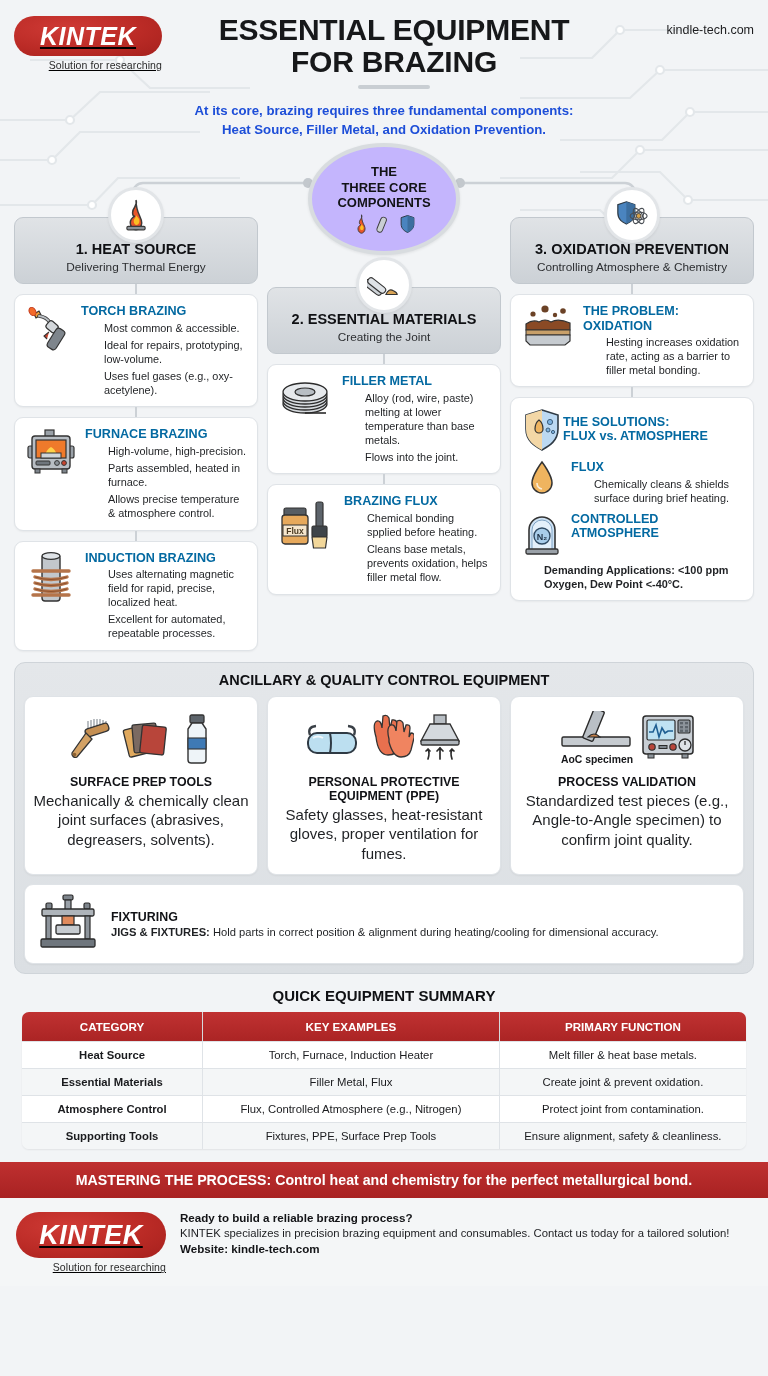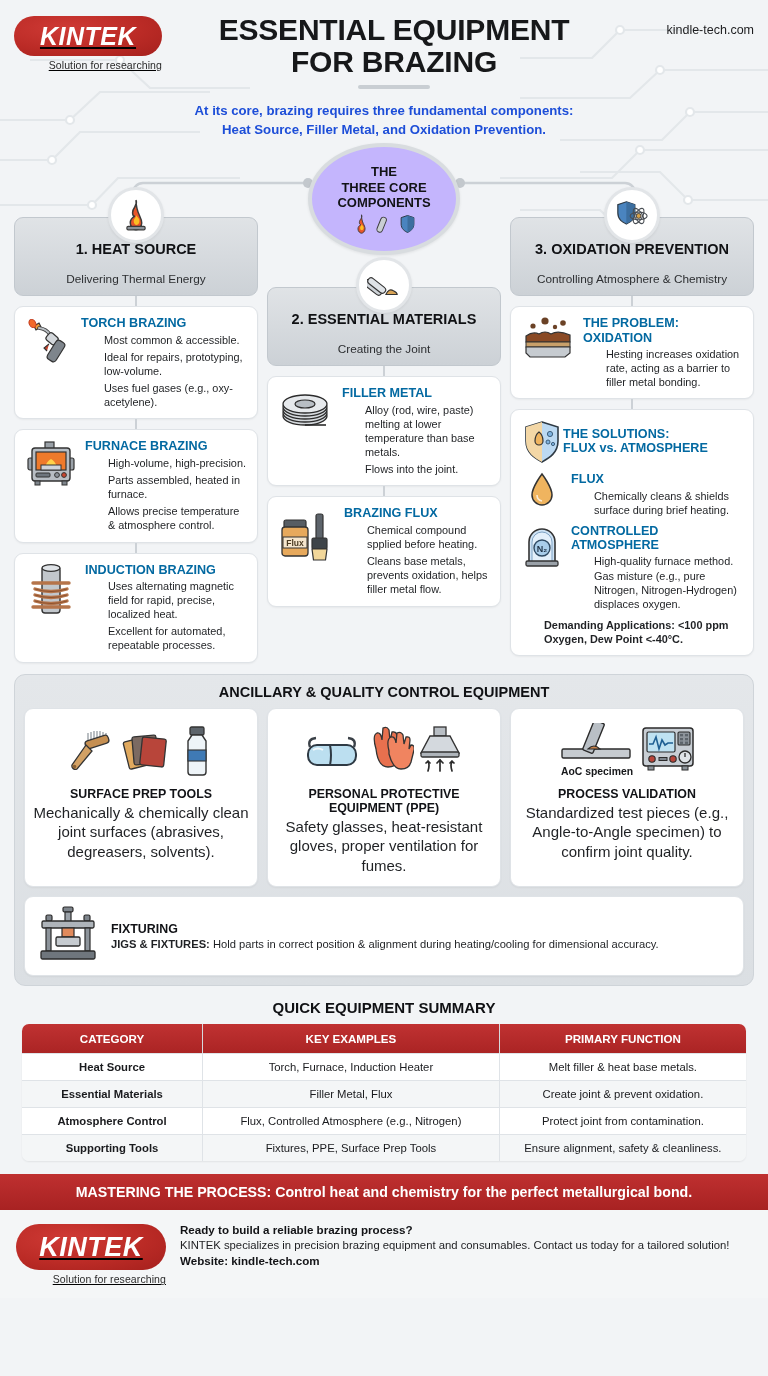--- a/index.html
+++ b/index.html
@@ -106,21 +106,21 @@
 
   .sec-head {
     background: linear-gradient(180deg, #e0e3e6 0%, #ccd1d6 100%);
     border: 1px solid #c2c8ce;
     border-radius: 9px;
     text-align: center;
     padding: 24px 6px 9px 6px;
     position: relative;
   }
   .sec-head h2 { font-size: 14.5px; font-weight: bold; color: #101114; line-height: 1.1; }
-  .sec-head p  { font-size: 11.8px; color: #2c2e31; margin-top: 14px; }
+  .sec-head p  { font-size: 11.8px; color: #2c2e31; margin-top: 2px; }
   .badge {
     position: absolute; left: 50%; transform: translateX(-50%);
     top: -31px;
     width: 56px; height: 56px; border-radius: 50%;
     background: #fff; border: 3px solid #e2e5e8;
     display: flex; align-items: center; justify-content: center;
     box-shadow: 0 1px 3px rgba(0,0,0,.07);
     z-index: 3;
   }
 
@@ -456,21 +456,21 @@
             <rect x="4" y="21" width="26" height="29" rx="3" fill="#e7a95c" stroke="#333" stroke-width="1.3"></rect>
             <rect x="5" y="31" width="24" height="11" fill="#f6e6cd" stroke="#333" stroke-width="1"></rect>
             <text x="17" y="40" font-family="Liberation Sans, sans-serif" font-size="8.5" font-weight="bold" fill="#4a3a22" text-anchor="middle">Flux</text>
             <rect x="38" y="8" width="7" height="26" rx="2" fill="#5d646b" stroke="#333" stroke-width="1.2"></rect>
             <rect x="34" y="32" width="15" height="11" rx="1.5" fill="#3e4449" stroke="#333" stroke-width="1.2"></rect>
             <path d="M34 43 h15 l-1.5 11 h-12z" fill="#f2d79a" stroke="#333" stroke-width="1.2"></path>
           </svg>
         </div>
         <div class="bd">
           <h3>BRAZING FLUX</h3>
-          <p>Chemical compound spplied before heating.</p>
+          <p>Chemical bonding spplied before heating.</p>
           <p>Cleans base metals, prevents oxidation, helps filler metal flow.</p>
         </div>
       </div>
     </div>
 
     <div class="col">
       <div class="sec-head">
         <div class="badge">
           <svg width="34" height="32" viewBox="0 0 36 32">
             <path d="M12 2l9 3v9c0 7-5 9.5-9 11.5C8 23.5 3 21 3 14V5z" fill="#4a84bf" stroke="#2e3a45" stroke-width="1.3"></path>
@@ -555,21 +555,20 @@
               <circle cx="19" cy="24" r="8" fill="#a9cdea" stroke="#2f4a63" stroke-width="1.4"></circle>
               <text x="19" y="28" font-family="Liberation Sans, sans-serif" font-size="9" font-weight="bold" fill="#1f3246" text-anchor="middle">N₂</text>
               <rect x="3" y="37" width="32" height="5" rx="1.5" fill="#9aa1a8" stroke="#333" stroke-width="1.3"></rect>
             </svg>
           </div>
           <div class="bd">
             <h3>
               <span>CONTROLLED</span><br>
               <span>ATMOSPHERE</span>
             </h3>
-            <p>High-quality furnace method. Gas misture (e.g., pure Nitrogen, Nitrogen-Hydrogen) displaces oxygen.</p>
           </div>
         </div>
 
         <p style="font-size:10.9px;font-weight:bold;color:#1f2124;line-height:1.3;width:100%">Demanding Applications: &lt;100 ppm Oxygen, Dew Point &lt;-40°C.</p>
       </div>
     </div>
   </div>
 
   <div class="ancillary">
     <h2>ANCILLARY &amp; QUALITY CONTROL EQUIPMENT</h2>

